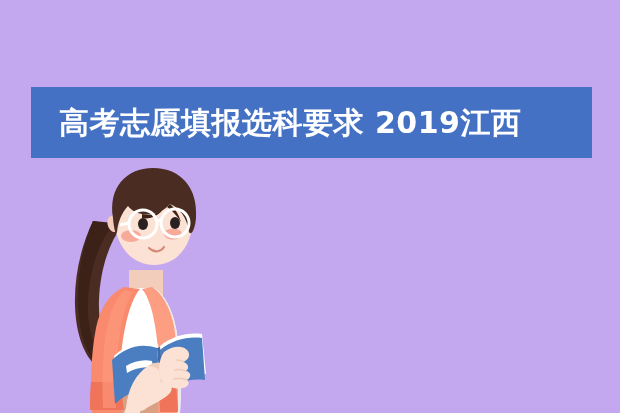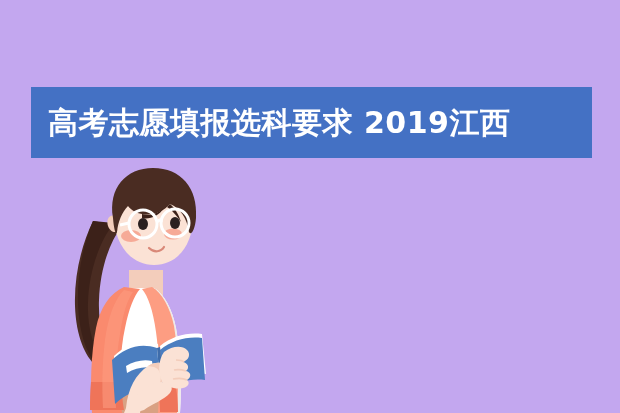--- a/index.html
+++ b/index.html
@@ -25,21 +25,21 @@
   .title-bar {
     position: absolute;
     left: 31px;
     top: 87px;
     width: 561px;
     height: 71px;
     background: #4471c4;
     display: flex;
     align-items: center;
     box-sizing: border-box;
-    padding-left: 17px;
+    padding-left: 28px;
   }
   .title-text {
     color: #ffffff;
     font-size: 30px;
     font-weight: bold;
     line-height: 1;
     letter-spacing: 0.5px;
     white-space: nowrap;
     font-family: "DejaVu Sans", "Liberation Sans", sans-serif;
   }

